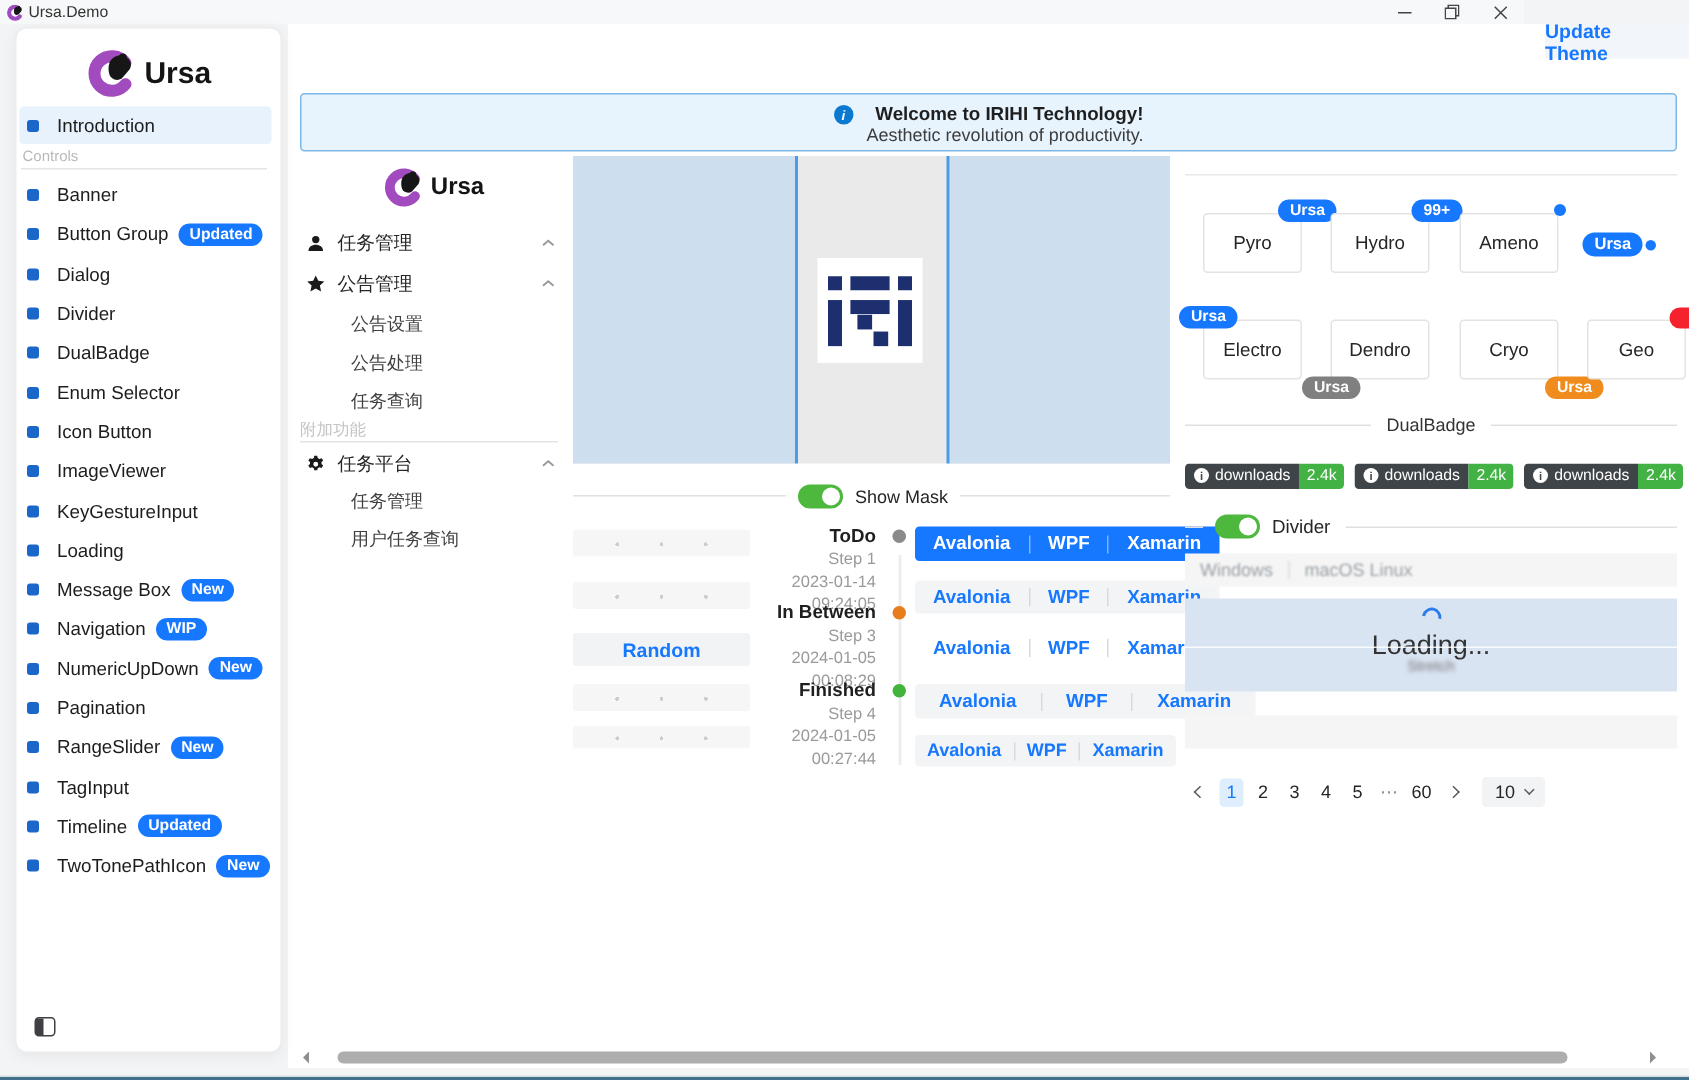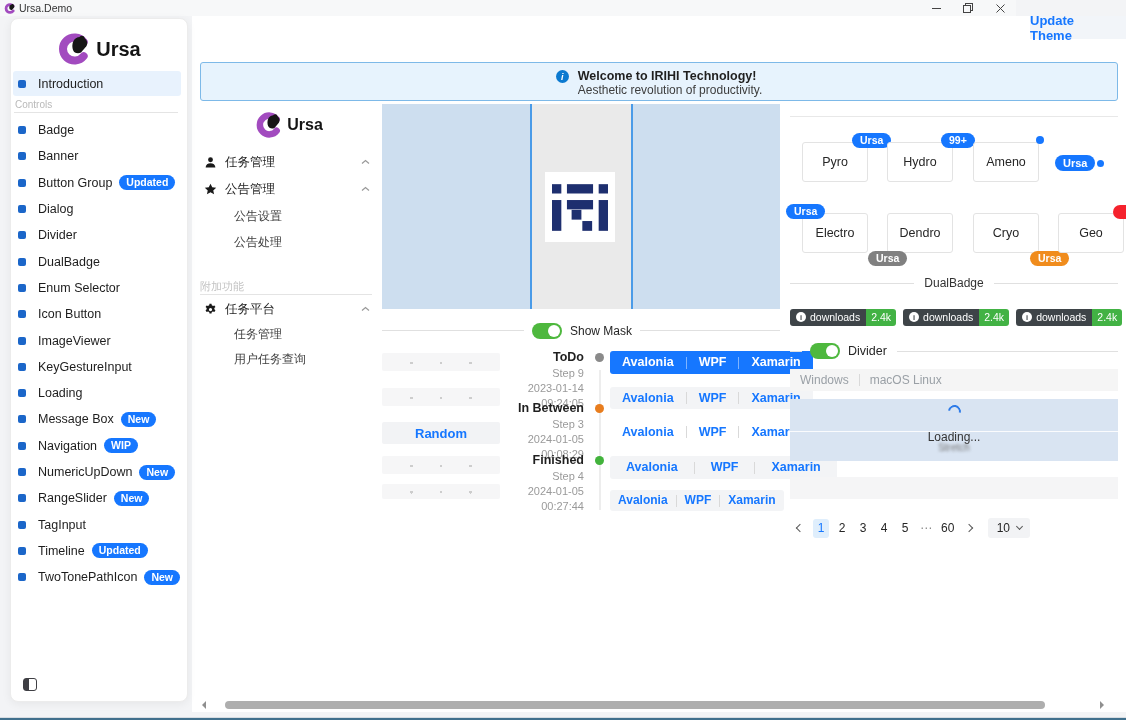--- a/index.html
+++ b/index.html
@@ -34,21 +34,21 @@
   .side-item .side-label { margin-left:12px; }
   .pill { height:15px; border-radius:8px; background:var(--accent); color:#fff; font-size:10.5px; font-weight:bold; line-height:15px; padding:0 7px; margin-left:7px; }
   .collapse-ico { position:absolute; left:12px; bottom:10px; width:14px; height:13px; border:1.5px solid #3f3f44; border-radius:3px; background:#fff; }
   .collapse-ico::before { content:""; position:absolute; left:0; top:0; bottom:0; width:5px; background:#3f3f44; }
 
   
   .update-theme { position:absolute; left:1030px; top:16px; right:0; height:23px; background:#f2f5f9; display:flex; align-items:center; justify-content:flex-end; padding-right:8px; font-size:13px; font-weight:bold; color:var(--accent); }
   .banner { position:absolute; left:200px; top:62px; width:918px; height:39px; background:var(--banner-bg); border:1px solid var(--banner-border); border-radius:3px; display:flex; justify-content:center; }
   .banner-inner { display:flex; gap:9px; padding-top:6px; }
   .info-ico { width:13px; height:13px; border-radius:50%; background:#0b79d0; color:#fff; font-size:9px; font-weight:bold; font-style:italic; display:flex; align-items:center; justify-content:center; margin-top:1px; }
-  .banner-title { font-size:12.5px; font-weight:bold; color:#1f1f1f; line-height:14px; }
+  .banner-title { font-size:12.5px; font-weight:bold; color:#1f1f1f; line-height:14px;text-align:right; }
   .banner-sub { font-size:12px; color:#3d3d3d; line-height:15px; }
 
   
   .inner-nav { position:absolute; left:196px; top:104px; width:186px; height:280px; }
   .in-logo { position:absolute; top:8px; left:0; width:100%; display:flex; align-items:center; justify-content:center; gap:6px; }
   .in-logo .lg-txt { font-size:16px; font-weight:bold; color:#141414; }
   .in-row { position:absolute; left:0; width:100%; height:24px; display:flex; align-items:center; }
   .in-row .nav-ico { width:14px; margin-left:8px; display:flex; }
   .in-row .nav-lbl { font-size:12.5px; color:#262626; margin-left:7px; }
   .in-chev { position:absolute; right:12px; }
@@ -127,21 +127,21 @@
   .db-info { width:10px; height:10px; border-radius:50%; background:#fff; color:var(--dual-dark); font-size:7.5px; font-weight:bold; display:flex; align-items:center; justify-content:center; }
   .div-toggle-row { position:absolute; left:790px; top:343px; width:328px; height:16px; display:flex; align-items:center; }
   .div-toggle-row .hl-l { width:12px; } .div-toggle-row .hl-r { flex:1; }
   .div-toggle-row .tg-lbl { font-size:12.5px; color:#262626; margin-right:10px; }
   .os-bar { position:absolute; left:790px; top:369px; width:328px; height:22px; background:#f5f5f5; display:flex; align-items:center; gap:10px; padding-left:10px; }
   .os-bar span { font-size:12px; color:#9aa0a6; filter:blur(.7px); }
   .os-vsep { width:1px; height:12px; background:#d9d9d9; }
   .loading-panel { position:absolute; left:790px; top:399px; width:328px; height:62px; background:var(--loading-bg); display:flex; flex-direction:column; align-items:center; padding-top:6px; }
   .loading-panel .wline { position:absolute; left:0; right:0; top:32px; height:1px; background:rgba(255,255,255,.85); }
   .spinner { width:13px; height:13px; border-radius:50%; border:2px solid transparent; border-top-color:#2f7ce8; border-right-color:#2f7ce8; transform:rotate(-35deg); }
-  .loading-lbl { font-size:12px; color:#333; margin-top:12px; }
+  .loading-lbl { font-size:18px; color:#333; margin-top:2px; }
   .loading-ghost { font-size:10px; color:#777; filter:blur(1.5px); margin-top:-2px; }
   .rp-grey-bar { position:absolute; left:790px; top:477px; width:328px; height:22px; background:#f5f5f6; }
 
   
   .pagination { position:absolute; left:792px; top:518px; height:20px; display:flex; align-items:center; gap:5px; }
   .pg-item { min-width:16px; height:19px; display:flex; align-items:center; justify-content:center; font-size:12px; color:#262626; border-radius:3px; padding:0 2px; }
   .pg-item.current { background:var(--page-current-bg); color:var(--accent); }
   .pg-ellipsis { color:#8c8c8c; }
   .chev { display:inline-block; width:6px; height:6px; border-left:1.5px solid #595959; border-bottom:1.5px solid #595959; }
   .chev-l { transform:rotate(45deg); margin:0 3px; }
@@ -203,25 +203,20 @@
     <span class="lg-txt">Ursa</span>
   </div>
   <div class="side-intro">
     <span class="bullet"></span>
     <span class="side-label">Introduction</span>
   </div>
   <div class="side-section">Controls</div>
   <div class="side-secline"></div>
   <div class="side-list">
 
-      <div class="side-item">
-        <span class="bullet"></span>
-        <span class="side-label">Badge</span>
-
-      </div>
 
       <div class="side-item">
         <span class="bullet"></span>
         <span class="side-label">Banner</span>
 
       </div>
 
       <div class="side-item">
         <span class="bullet"></span>
         <span class="side-label">Button Group</span>
@@ -288,20 +283,25 @@
         <span class="side-label">Navigation</span>
         <span class="pill">WIP</span>
       </div>
 
       <div class="side-item">
         <span class="bullet"></span>
         <span class="side-label">NumericUpDown</span>
         <span class="pill">New</span>
       </div>
 
+      <div class="side-item">
+        <span class="bullet"></span>
+        <span class="side-label">Pagination</span>
+
+      </div>
 
       <div class="side-item">
         <span class="bullet"></span>
         <span class="side-label">RangeSlider</span>
         <span class="pill">New</span>
       </div>
 
       <div class="side-item">
         <span class="bullet"></span>
         <span class="side-label">TagInput</span>
@@ -371,20 +371,23 @@
         <svg width="9" height="6" viewBox="0 0 9 6">
           <path d="M1 4.5 L4.5 1.5 L8 4.5" fill="none" stroke="#999" stroke-width="1.2"></path>
         </svg>
       </span>
   </div>
   <div class="in-sub s1">
       <span class="nav-lbl">公告设置</span>
     </div>
   <div class="in-sub s2">
       <span class="nav-lbl">公告处理</span>
+    </div>
+  <div class="in-sub s3">
+      <span class="nav-lbl">任务查询</span>
     </div>
   <div class="in-section">附加功能</div>
   <div class="in-secline"></div>
   <div class="in-row r3">
     <span class="nav-ico">
         <svg width="13" height="13" viewBox="0 0 16 16" fill="#1a1a1a">
           <path d="M9.2 1H6.8l-.4 1.8c-.5.2-1 .5-1.4.8L3.2 3 1.9 5l1.4 1.2a5 5 0 0 0 0 1.6L1.9 9l1.3 2 1.8-.6c.4.3.9.6 1.4.8l.4 1.8h2.4l.4-1.8c.5-.2 1-.5 1.4-.8l1.8.6 1.3-2-1.4-1.2a5 5 0 0 0 0-1.6L14.1 5l-1.3-2-1.8.6a5.2 5.2 0 0 0-1.4-.8zM8 10a2 2 0 1 1 0-4 2 2 0 0 1 0 4z"></path>
         </svg>
       </span>
     <span class="nav-lbl">任务平台</span>
@@ -432,21 +435,21 @@
 <div class="random-btn">Random</div>
 <div class="skbar sk4"></div>
 <div class="skbar sk5"></div>
 
 <div class="timeline">
   <div class="tl-line"></div>
   <div>
 
       <div class="tl-item">
         <div class="tl-title">ToDo</div>
-        <div class="tl-step">Step 9</div>
+        <div class="tl-step">Step 1</div>
         <div class="tl-time">2023-01-14 09:24:05</div>
         <span class="tl-dot" style="background: rgb(138, 138, 138);"></span>
       </div>
 
 
       <div class="tl-item">
         <div class="tl-title">In Between</div>
         <div class="tl-step">Step 3</div>
         <div class="tl-time">2024-01-05 00:08:29</div>
         <span class="tl-dot" style="background: rgb(232, 125, 30);"></span>

